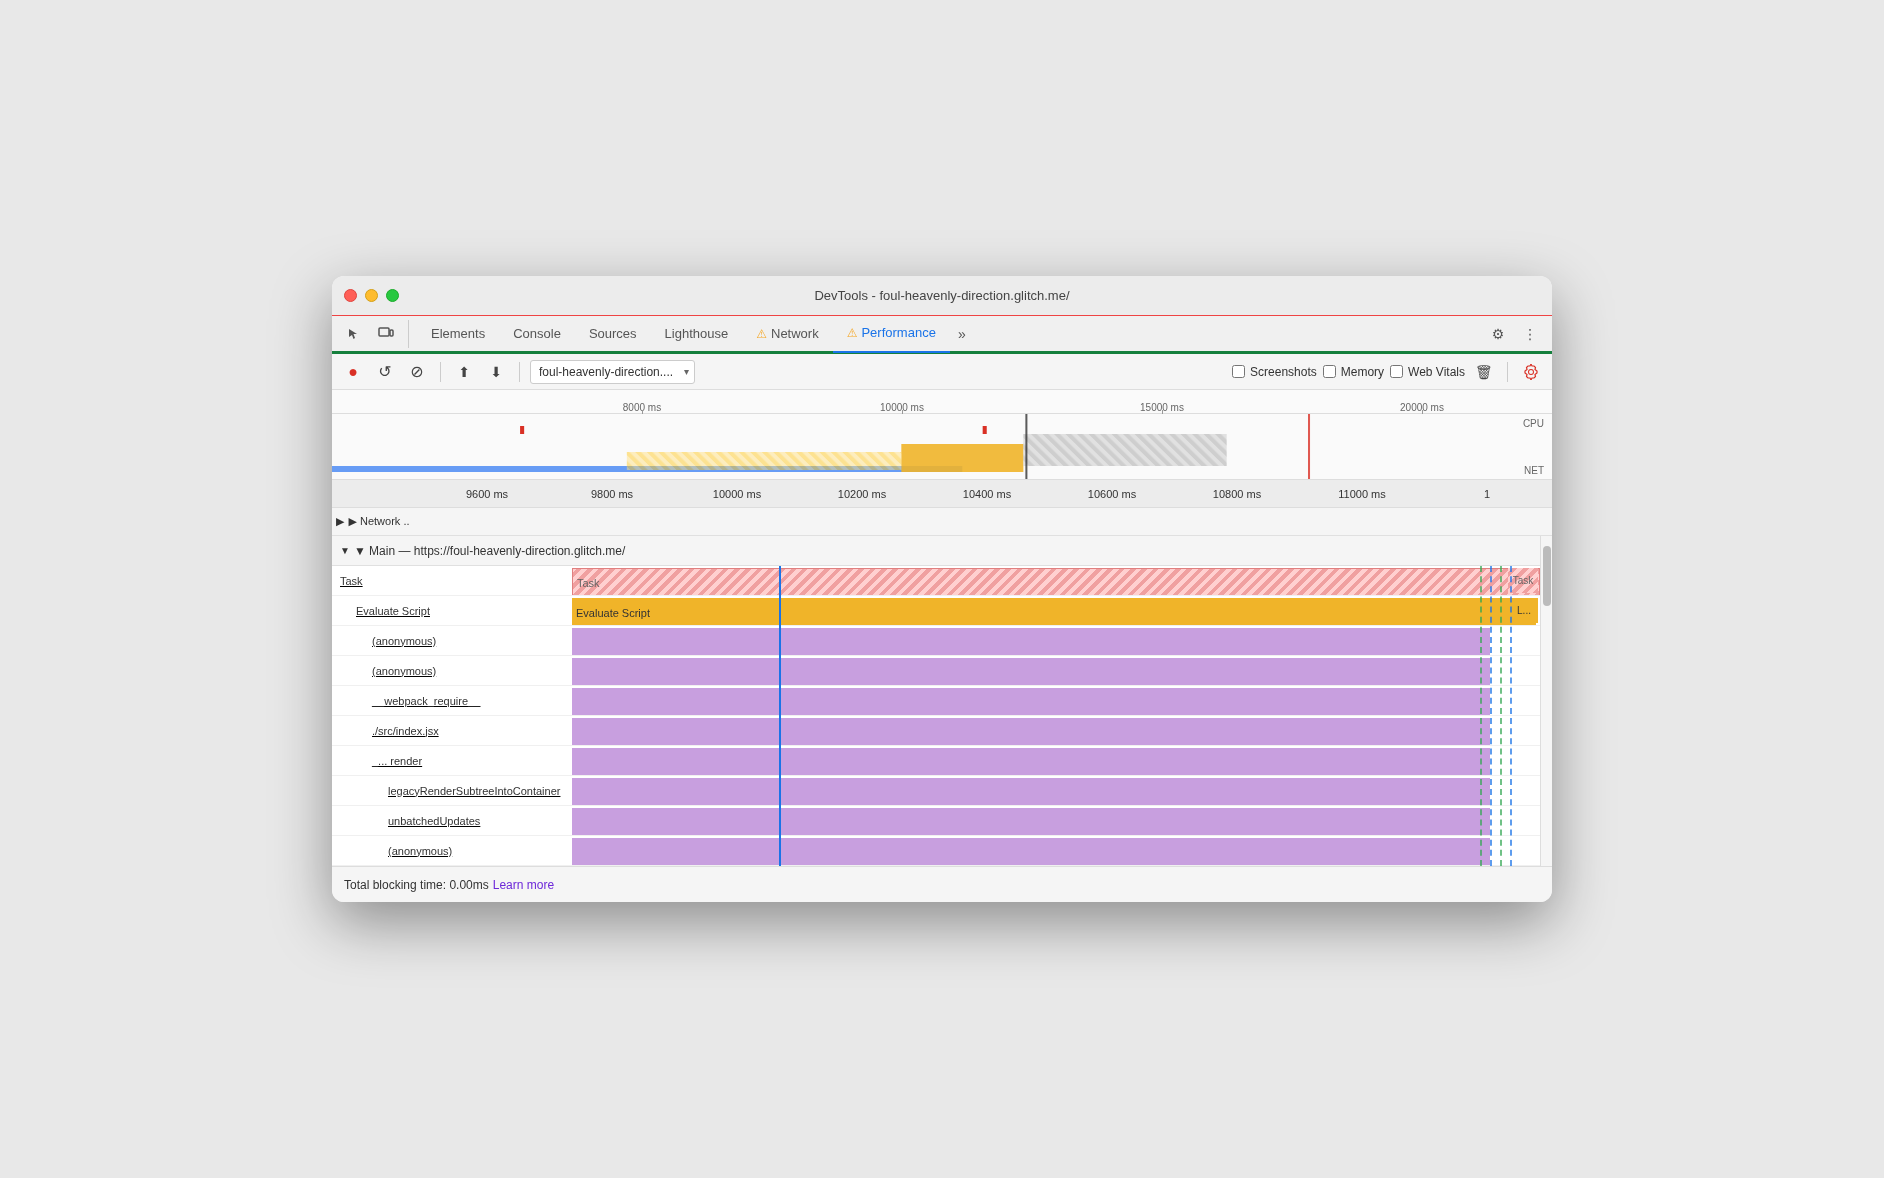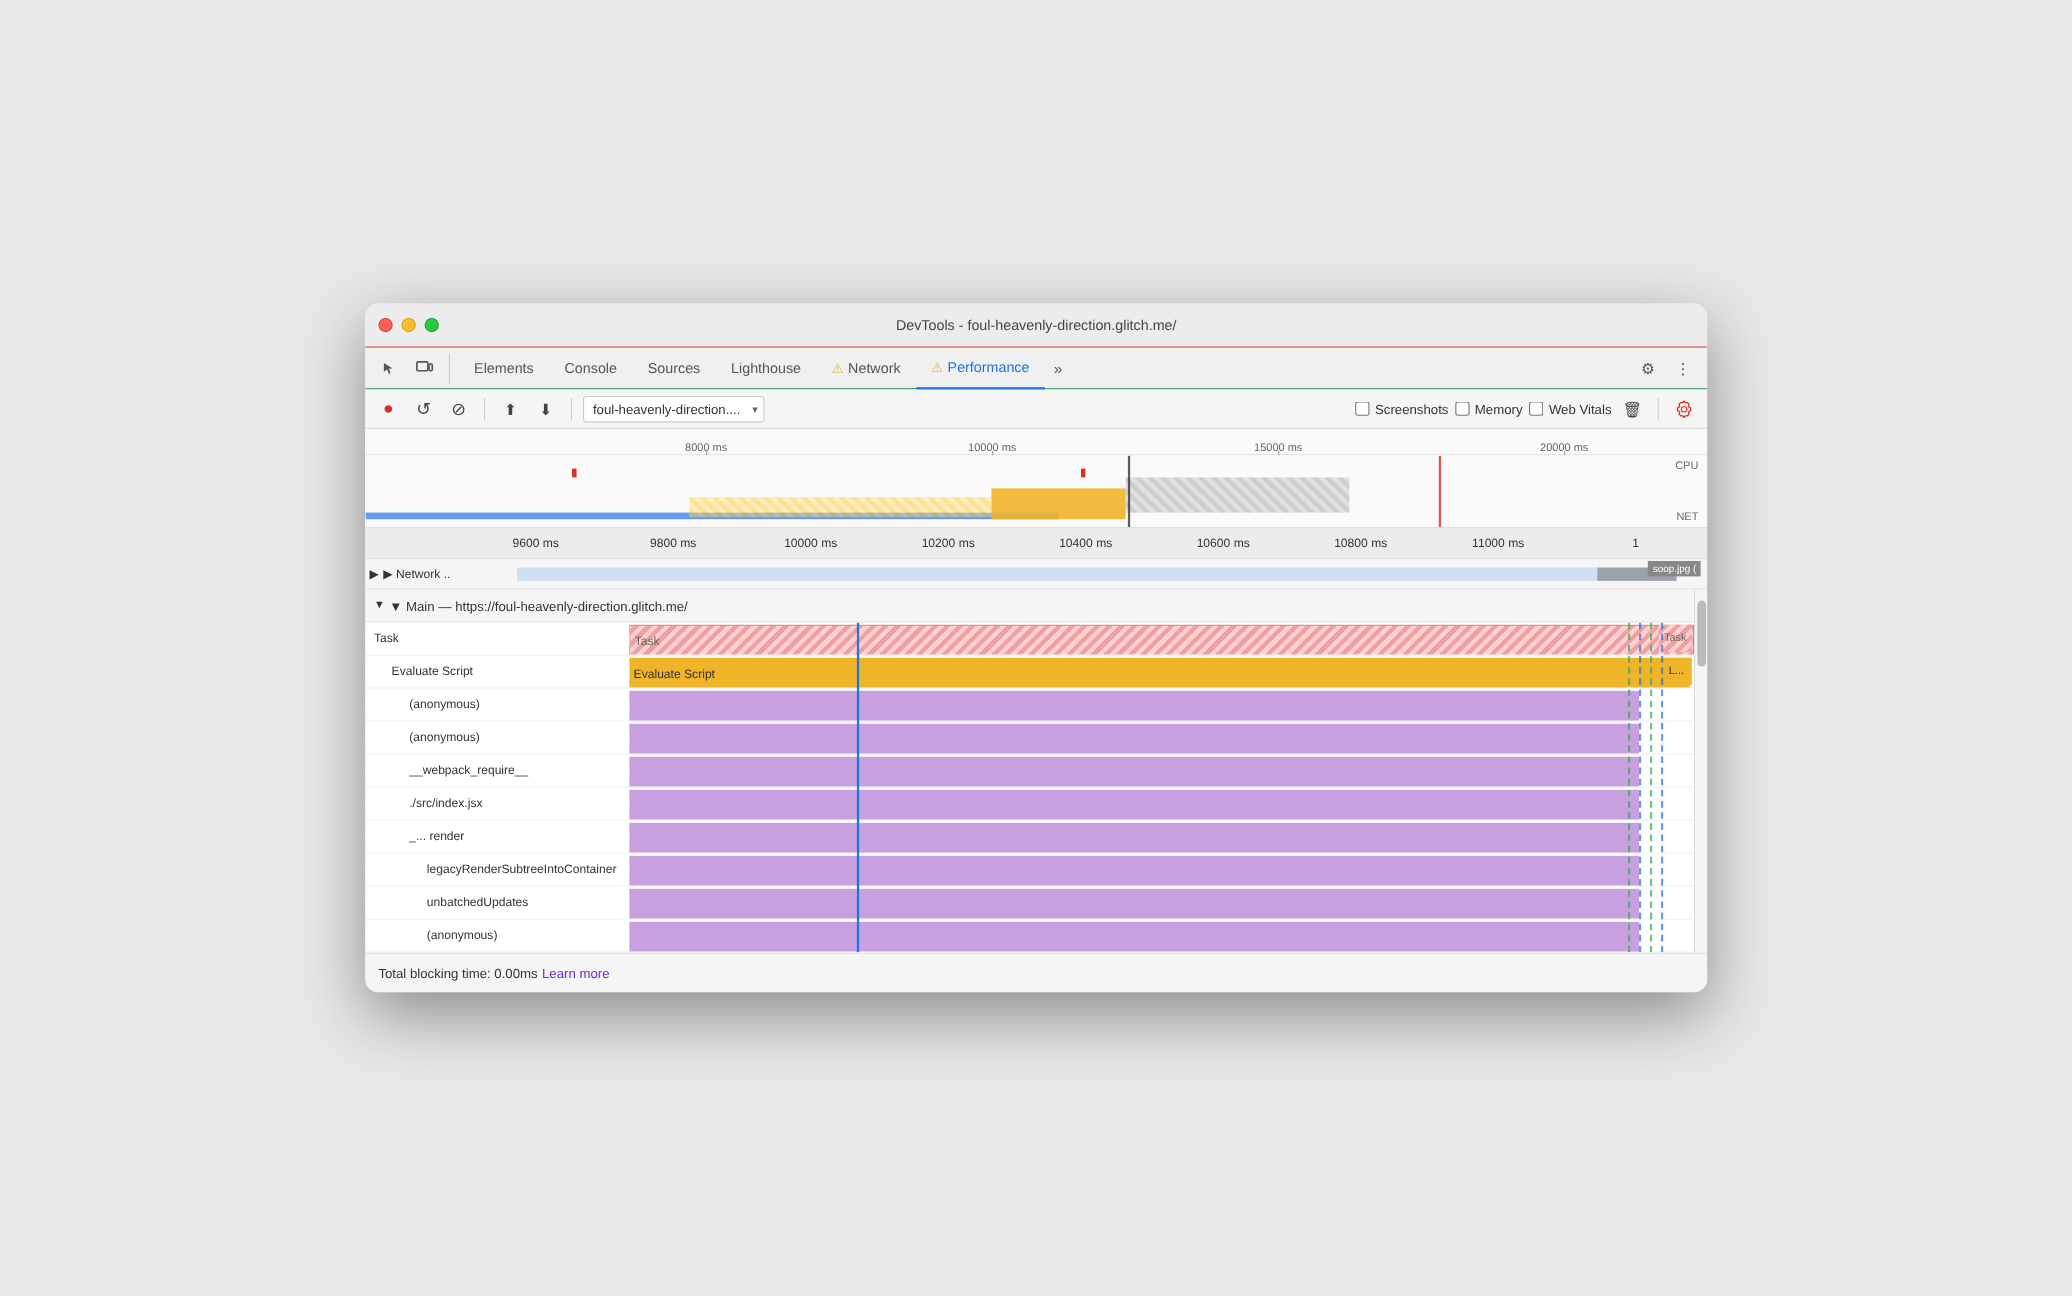--- a/index.html
+++ b/index.html
@@ -46,21 +46,21 @@
       position: absolute;
       left: 50%;
       transform: translateX(-50%);
       font-size: 13px;
       color: #444;
       font-weight: 500;
     }
     
     .devtools-tabs {
       background: #f0f0f0;
-      border-bottom: 1px solid #15803d;
+      border-bottom: 3px solid #15803d;
       display: flex;
       align-items: center;
       height: 38px;
       padding: 0 8px;
     }
     .devtools-tab-icons {
       display: flex;
       align-items: center;
       gap: 4px;
       margin-right: 8px;
@@ -608,39 +608,31 @@
       <div class="time-mark">11000 ms</div>
       <div class="time-mark">1</div>
     </div>
   </div>
 
   <div class="network-row">
     <div class="network-label-area">
       <span>▶</span>
       <span>▶ Network ..</span>
     </div>
-    <div class="network-timeline-area">
-      <svg width="100%" height="28" viewBox="0 0 900 28" preserveAspectRatio="none">
-
-        <rect x="0" y="8" width="880" height="12" fill="#4285f4" opacity="0.2"></rect>
-        <rect x="820" y="8" width="60" height="12" fill="#888" opacity="0.7"></rect>
-      </svg>
-      <div class="soop-thumbnail">soop.jpg (</div>
-    </div>
   </div>
 
   <div class="content-area">
     <div class="content-main">
 
       <div class="main-section-header">
         <span class="collapse-btn">▼</span>
         <span>▼ Main — https://foul-heavenly-direction.glitch.me/</span>
       </div>
 
-      <div class="flame-chart" style="position:relative;">
+      <div class="flame-chart" style="position:relative;text-decoration:underline;">
 
         <div class="blue-line"></div>
 
         <div class="dashed-lines">
           <div class="dashed-line green"></div>
           <div class="dashed-line"></div>
           <div class="dashed-line green"></div>
           <div class="dashed-line"></div>
         </div>
 

